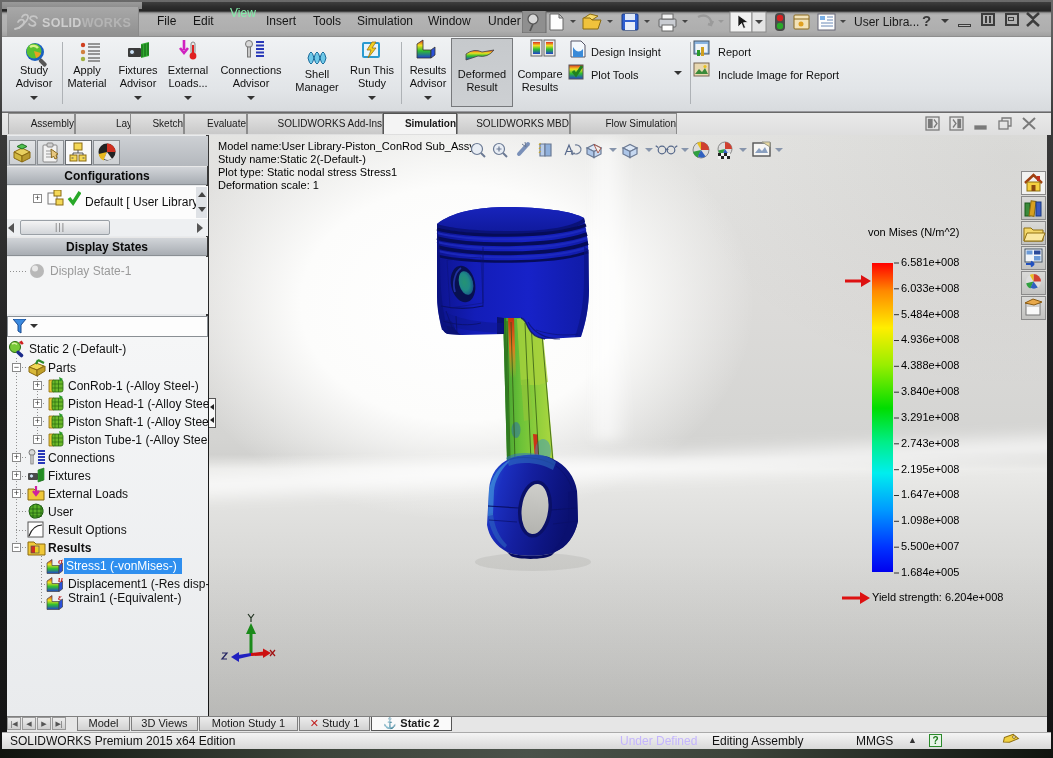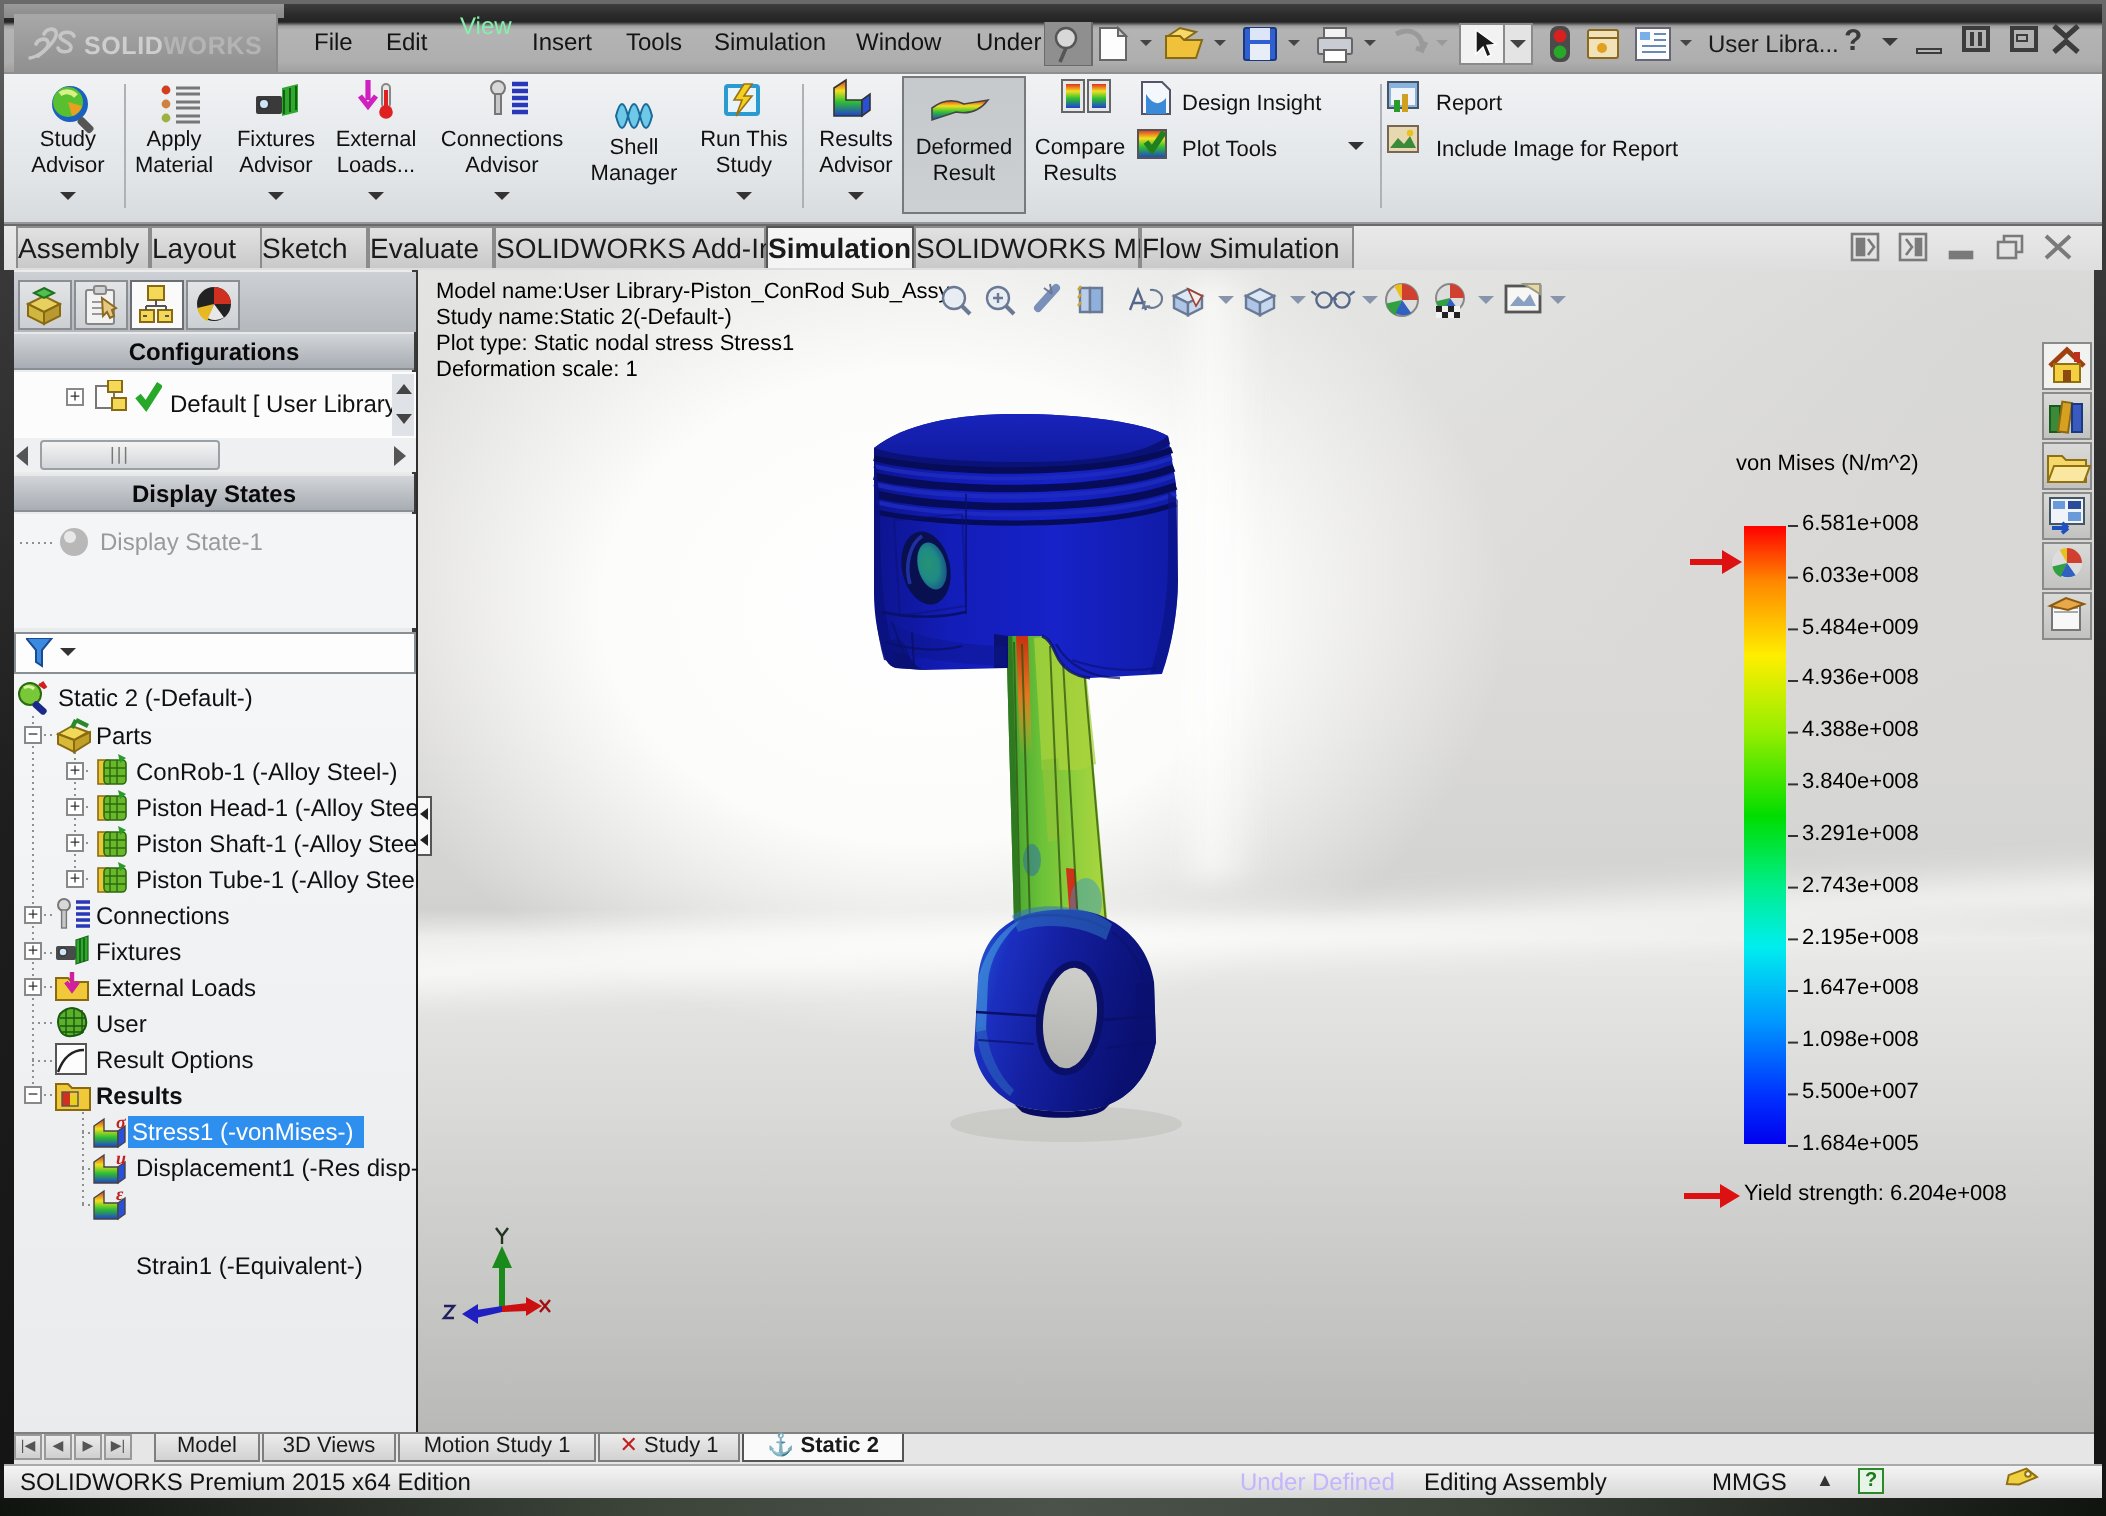--- a/index.html
+++ b/index.html
@@ -1,21 +1,21 @@
 <!DOCTYPE html>
 <html><head><meta charset="utf-8"><style>
 *{margin:0;padding:0;box-sizing:border-box}
 html,body{width:1053px;height:758px;overflow:hidden}
 body{font-family:"Liberation Sans",sans-serif;background:#1a1a1a;position:relative}
 .a{position:absolute}
 .tx{position:absolute;white-space:nowrap}
 .sep{position:absolute;width:1px;background:#aeb2b6}
 .caret{position:absolute;width:0;height:0;border-left:4px solid transparent;border-right:4px solid transparent;border-top:4px solid #333}
 .ribl{position:absolute;font-size:11px;color:#111;text-align:center;line-height:13px;white-space:nowrap}
-.tab{position:absolute;top:113px;height:21px;background:linear-gradient(#e2e2e2,#c9c9c9);border:1px solid #8c8c8c;border-bottom:none;font-size:14px;color:#1a1a1a;text-align:left;line-height:20px;white-space:nowrap}
+.tab{position:absolute;top:113px;height:21px;background:linear-gradient(#e2e2e2,#c9c9c9);border:1px solid #8c8c8c;border-bottom:none;font-size:10px;color:#1a1a1a;text-align:right;line-height:20px;white-space:nowrap}
 .hdr{position:absolute;left:7px;width:200px;height:19px;background:linear-gradient(#d2d5d9,#a8adb3);border-top:1px solid #e8e8e8;border-bottom:1px solid #8a8f94;font-size:12px;font-weight:bold;color:#0a0a0a;text-align:center;line-height:18px}
 .trow{position:absolute;font-size:12px;color:#101010;white-space:nowrap}
 .exp{position:absolute;width:9px;height:9px;background:#fff;border:1px solid #898989;font-size:9px;line-height:7px;text-align:center;color:#333}
 .dotv{position:absolute;width:1px;background-image:repeating-linear-gradient(to bottom,#909090 0,#909090 1px,transparent 1px,transparent 3px)}
 .doth{position:absolute;height:1px;background-image:repeating-linear-gradient(to right,#909090 0,#909090 1px,transparent 1px,transparent 3px)}
 .leg{position:absolute;font-size:11px;color:#000;white-space:nowrap}
 .btab{position:absolute;top:717px;height:14px;background:linear-gradient(#ececec,#d2d2d2);border:1px solid #7e7e7e;border-top:none;font-size:11px;color:#1a1a1a;text-align:center;white-space:nowrap;line-height:13px}
 </style></head>
 <body>
 
@@ -451,21 +451,21 @@
 <div class="trow" style="left:68px;top:433px">Piston Tube-1 (-Alloy Steel</div>
 <div class="trow" style="left:48px;top:451px">Connections</div>
 <div class="trow" style="left:48px;top:469px">Fixtures</div>
 <div class="trow" style="left:48px;top:487px">External Loads</div>
 <div class="trow" style="left:48px;top:505px">User</div>
 <div class="trow" style="left:48px;top:523px">Result Options</div>
 <div class="trow" style="left:48px;top:541px;font-weight:bold">Results</div>
 <div class="a" style="left:64px;top:558px;width:118px;height:16px;background:#2f8fef"></div>
 <div class="trow" style="left:66px;top:559px;color:#fff">Stress1 (-vonMises-)</div>
 <div class="trow" style="left:68px;top:577px">Displacement1 (-Res disp-)</div>
-<div class="trow" style="left:68px;top:626px">Strain1 (-Equivalent-)</div>
+<div class="trow" style="left:68px;top:591px">Strain1 (-Equivalent-)</div>
 
 <div id="vp" class="a" style="left:209px;top:135px;width:838px;height:581px;overflow:hidden;background:
  radial-gradient(ellipse 420px 310px at 30% 29%, rgba(255,255,255,1) 0%, rgba(252,252,251,1) 38%, rgba(252,252,251,0) 70%),
  radial-gradient(ellipse 600px 420px at 96% 4%, rgba(70,70,64,0.07) 0%, rgba(70,70,64,0) 55%),
  linear-gradient(to bottom, #e4e4e2 0%, #dcdbd9 30%, #d4d4d2 52%, #d1d1cf 55%, #eaeae8 57.5%, #e3e3e1 63%, #dadad8 72%, #cfcfcd 88%, #c7c7c5 100%)">
  <div class="a" style="left:-30px;top:310px;width:920px;height:42px;background:linear-gradient(to bottom,rgba(255,255,255,0),rgba(255,255,255,0.75),rgba(255,255,255,0));transform:rotate(-2.6deg);filter:blur(5px)"></div>
  <div class="a" style="left:0;top:420px;width:838px;height:161px;background:linear-gradient(to bottom,rgba(110,110,105,0) 0%,rgba(110,110,105,0.10) 70%,rgba(110,110,105,0.16) 100%)"></div>
  <div class="a" style="left:377px;top:5px;width:46px;height:300px;background:linear-gradient(to right,rgba(255,255,255,0),rgba(255,255,255,0.65) 40%,rgba(255,255,255,0));filter:blur(6px)"></div>
 </div>
 
@@ -680,21 +680,21 @@
       <line x1="1" y1="183.8" x2="6" y2="183.8"></line>
       <line x1="1" y1="209.7" x2="6" y2="209.7"></line>
       <line x1="1" y1="235.5" x2="6" y2="235.5"></line>
       <line x1="1" y1="261.3" x2="6" y2="261.3"></line>
       <line x1="1" y1="287.2" x2="6" y2="287.2"></line>
       <line x1="1" y1="313" x2="6" y2="313"></line>
     </g>
   </svg>
 <div class="leg" style="left:901px;top:256px">6.581e+008</div>
 <div class="leg" style="left:901px;top:282px">6.033e+008</div>
-<div class="leg" style="left:901px;top:308px">5.484e+009</div>
+<div class="leg" style="left:901px;top:308px">5.484e+008</div>
 <div class="leg" style="left:901px;top:333px">4.936e+008</div>
 <div class="leg" style="left:901px;top:359px">4.388e+008</div>
 <div class="leg" style="left:901px;top:385px">3.840e+008</div>
 <div class="leg" style="left:901px;top:411px">3.291e+008</div>
 <div class="leg" style="left:901px;top:437px">2.743e+008</div>
 <div class="leg" style="left:901px;top:463px">2.195e+008</div>
 <div class="leg" style="left:901px;top:488px">1.647e+008</div>
 <div class="leg" style="left:901px;top:514px">1.098e+008</div>
 <div class="leg" style="left:901px;top:540px">5.500e+007</div>
 <div class="leg" style="left:901px;top:566px">1.684e+005</div>

